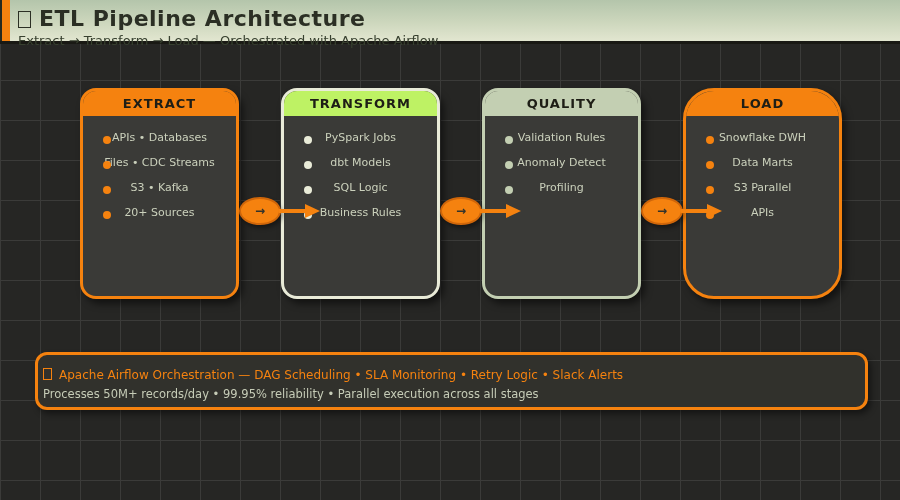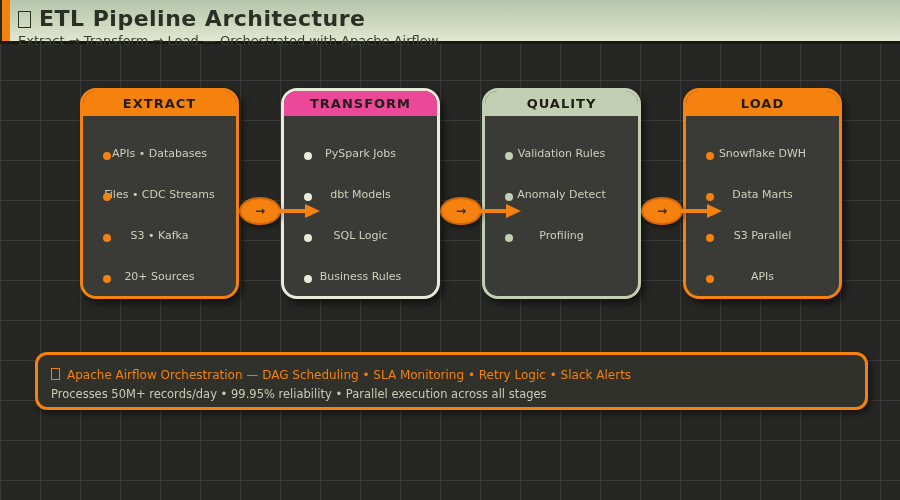--- a/index.html
+++ b/index.html
@@ -55,29 +55,29 @@
     color: #1e1e16; line-height: 25px;
   }
   .card-body { padding-top: 12px; position: relative; }
   .card-item { position: relative; height: 25px; }
   .card-item .bullet-icon {
     position: absolute; left: 20px; top: 8px;
     width: 8px; height: 8px; border-radius: 50%;
   }
   .card-item .item-label {
     display: block; width: 100%; text-align: center;
-    font-size: 11px; color: #cbd1bc; line-height: 20px; white-space: nowrap; margin-top: 16px;
+    font-size: 11px; color: #cbd1bc; line-height: 20px; white-space: nowrap;
   }
 
   .theme-orange { border-color: #f5820f; }
   .theme-orange .card-header { background: #f5820f; }
   .theme-orange .bullet-icon { background: #f5820f; }
 
   .theme-cream { border-color: #e9ebd8; }
-  .theme-cream .card-header { background: #ec4899; }
+  .theme-cream .card-header { background: #bef264; }
   .theme-cream .bullet-icon { background: #e9ebd8; }
 
   .theme-sage { border-color: #c3cfb2; }
   .theme-sage .card-header { background: #c3cfb2; }
   .theme-sage .bullet-icon { background: #c3cfb2; }
 
   
   .connector { position: absolute; top: 197px; width: 84px; height: 28px; z-index: 5; }
   .connector .pill {
     position: absolute; left: 0; top: 0; width: 42px; height: 28px;
@@ -93,21 +93,21 @@
   .connector .arrow-head {
     position: absolute; left: 66px; top: 7px; width: 0; height: 0;
     border-top: 7px solid transparent; border-bottom: 7px solid transparent;
     border-left: 15px solid #f5820f;
   }
 
   
   .footer-box {
     position: absolute; left: 35px; top: 352px; width: 833px; height: 58px;
     background: #31312c; border: 3px solid #f5820f; border-radius: 12px;
-    padding: 12px 0 0 13px;
+    padding: 12px 0 0 5px;
     box-shadow: 3px 4px 6px rgba(0,0,0,0.45);
   }
   .footer-line1 { font-size: 12px; color: #f5820f; line-height: 17px; white-space: nowrap; }
   .footer-line2 { font-size: 11.5px; color: #c6ccb7; line-height: 17px; margin-top: 2px; white-space: nowrap; }
 </style>
 </head>
 <body>
 
 <div class="app-header">
   <div class="accent-strip"></div>
@@ -170,21 +170,21 @@
         <span class="bullet-icon"></span>
         <span class="item-label">Anomaly Detect</span>
       </div>
     <div class="card-item">
         <span class="bullet-icon"></span>
         <span class="item-label">Profiling</span>
       </div>
   </div>
 </div>
 
-<div class="stage-card theme-orange" style="left:683px;">
+<div class="stage-card theme-orange" style="left:683px;border-radius:31px;">
   <div class="card-header">LOAD</div>
   <div class="card-body">
     <div class="card-item">
         <span class="bullet-icon"></span>
         <span class="item-label">Snowflake DWH</span>
       </div>
     <div class="card-item">
         <span class="bullet-icon"></span>
         <span class="item-label">Data Marts</span>
       </div>

